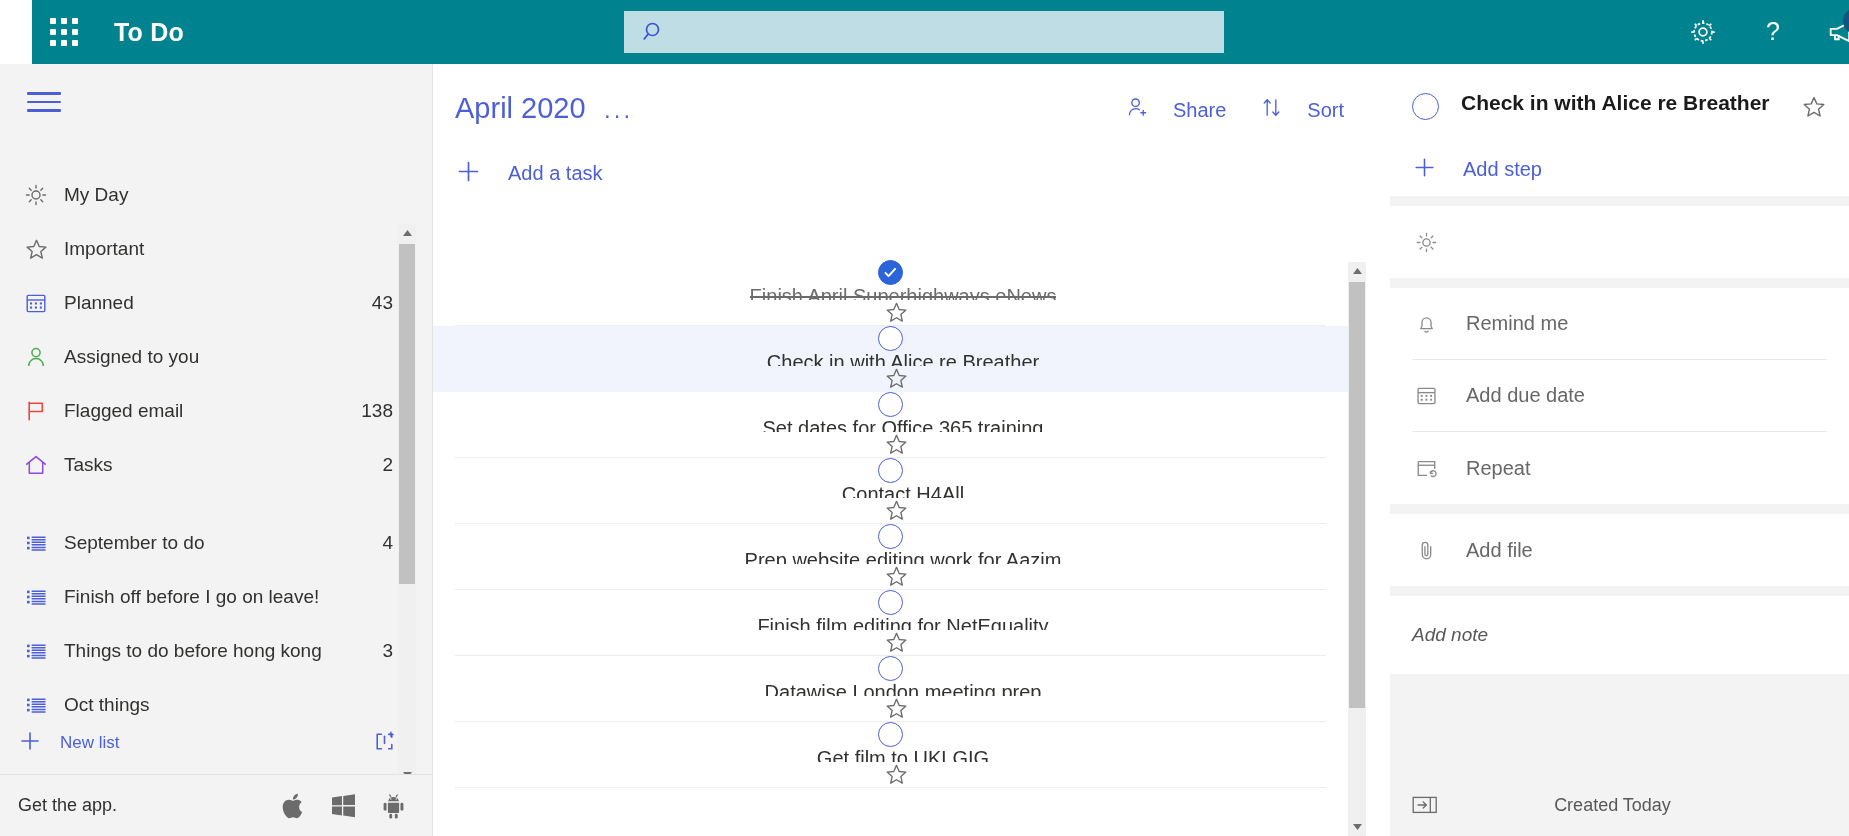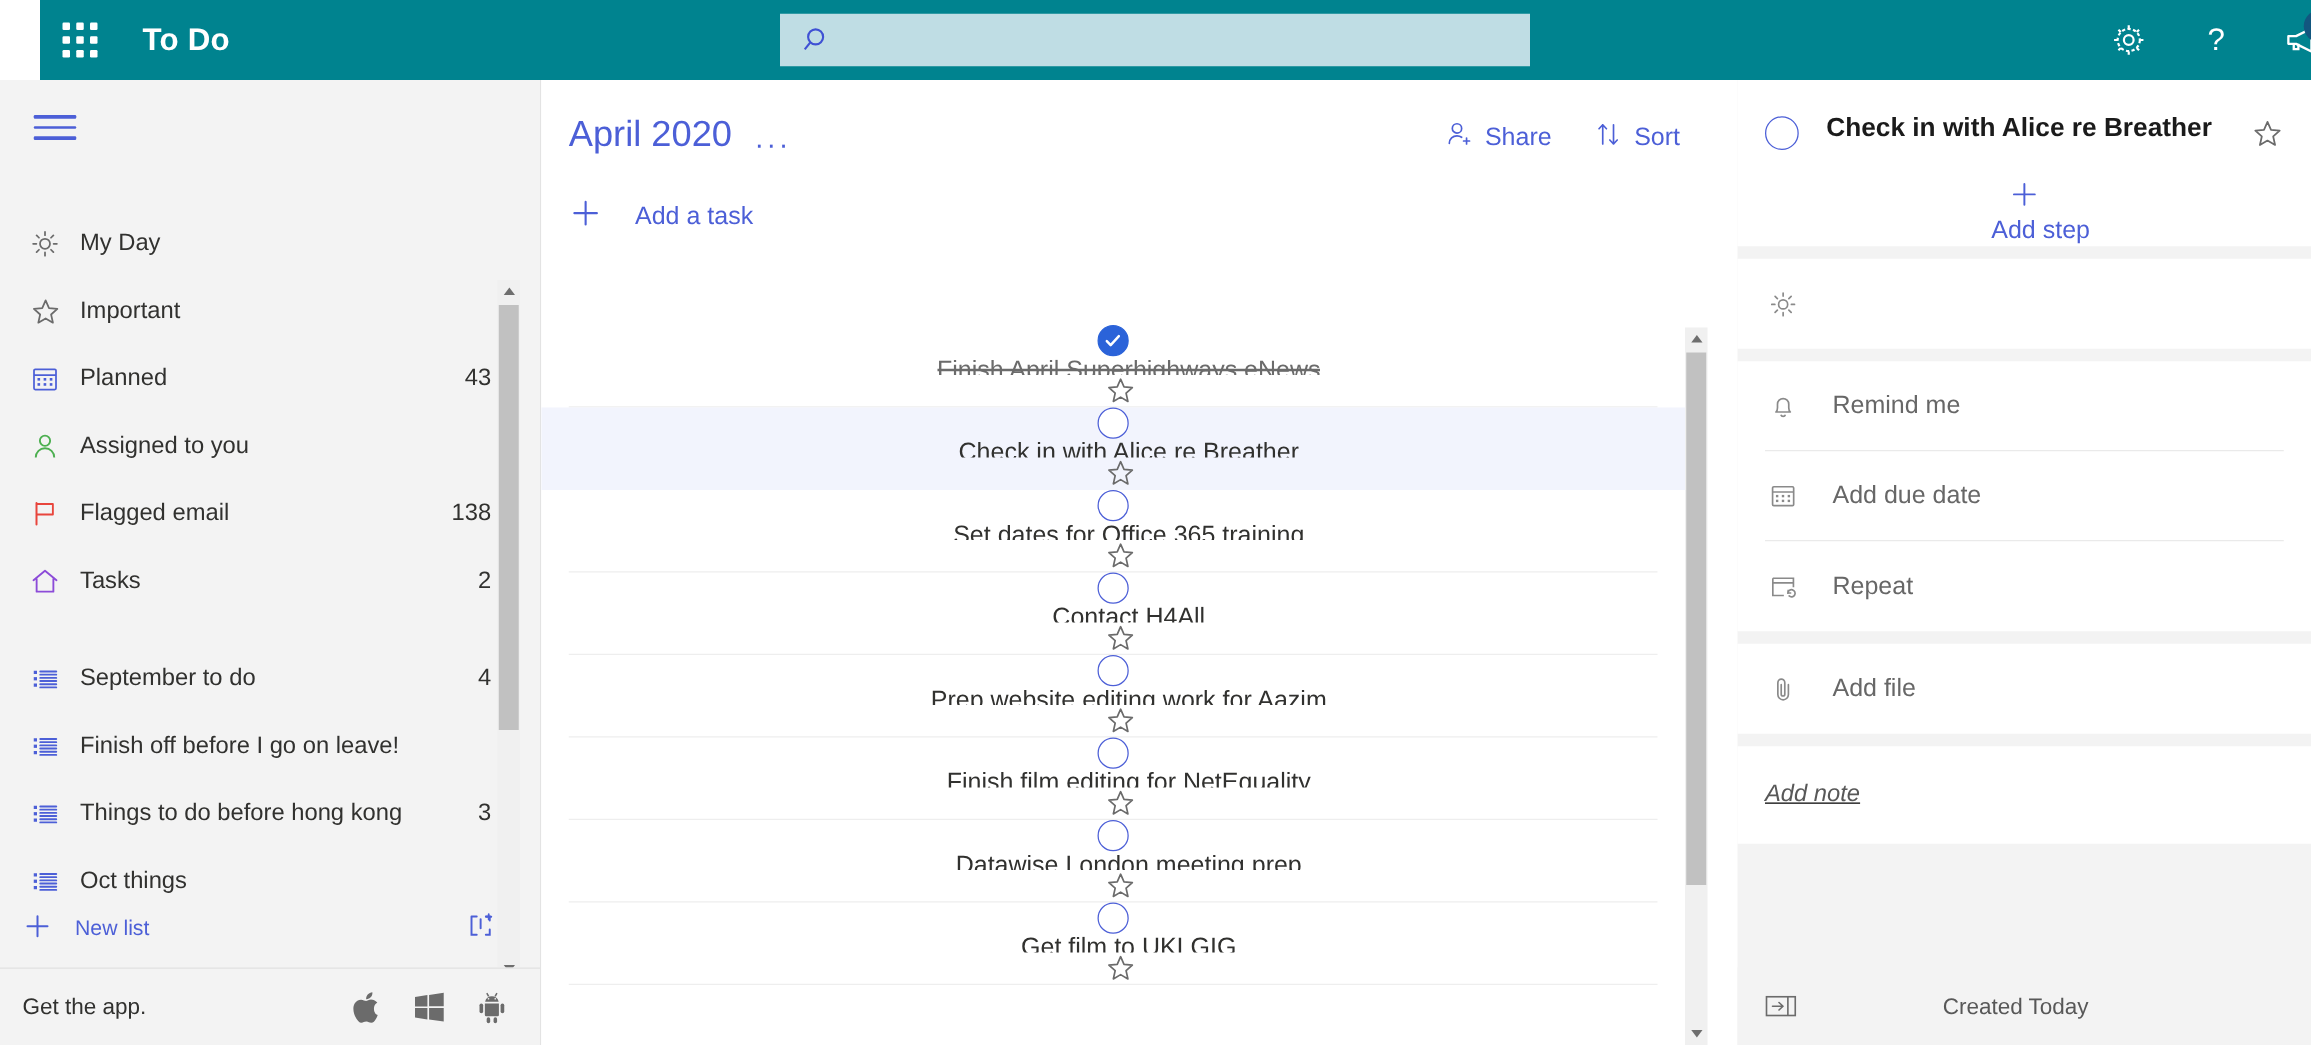--- a/index.html
+++ b/index.html
@@ -118,21 +118,21 @@
     font-size: 29px; color: #4c5fd7; font-weight: normal; cursor: pointer;
   }
   .list-dots {
     margin-left: 18px; margin-top: 12px; color: #4c5fd7; font-size: 23px;
     letter-spacing: 2px; cursor: pointer; line-height: 1;
   }
   .hdr-actions {
     position: absolute; right: 34px; top: 32px; display: flex; align-items: center; gap: 34px;
   }
   .hdr-btn {
-    display: flex; align-items: center; gap: 9px; color: #4c5fd7; font-size: 20px; cursor: pointer;
+    display: flex; align-items: center; gap: 24px; color: #4c5fd7; font-size: 20px; cursor: pointer;
   }
   .addtask-row {
     display: flex; align-items: center; height: 48px; padding-left: 22px; cursor: pointer;
   }
   .addtask-label { font-size: 20px; color: #4c5fd7; margin-left: 26px; }
 
   .tasks-scroll {
     position: absolute; top: 196px; left: 0; width: 915px; height: 576px; overflow: hidden;
   }
   .task-row {
@@ -174,31 +174,31 @@
   .detail-check {
     width: 27px; height: 27px; min-width: 27px; border-radius: 50%;
     border: 1.6px solid #4c5fd7; background: #ffffff; margin-top: 3px;
   }
   .detail-title {
     font-size: 21px; font-weight: bold; color: #1b1b1b; margin-left: 22px; flex: 1;
     line-height: 1.28; padding-right: 10px;
   }
   .detail-star { margin-left: 6px; margin-top: 4px; cursor: pointer; }
   .addstep-row {
-    display: flex; align-items: center; height: 54px; cursor: pointer; flex-direction: column;
+    display: flex; align-items: center; height: 54px; cursor: pointer;
   }
   .addstep-label { font-size: 20px; color: #4c5fd7; margin-left: 26px; }
 
   .det-row {
     display: flex; align-items: center; height: 72px; cursor: pointer;
   }
   .det-row-ico { width: 28px; min-width: 28px; display: flex; align-items: center; justify-content: center; }
   .det-row-label { font-size: 20px; color: #676767; margin-left: 26px; flex: 1; }
   .det-row.inner-div { border-bottom: 1px solid #eaeaea; }
-  .note-card { padding-top: 28px; padding-bottom: 28px; text-decoration: underline; }
+  .note-card { padding-top: 28px; padding-bottom: 28px; }
   .note-text { font-size: 19px; color: #585858; font-style: italic; cursor: text; }
 
   .detail-footer {
     position: absolute; bottom: 0; left: 0; width: 459px; height: 62px;
     display: flex; align-items: center; padding: 0 22px; background: #f3f3f3;
   }
   .footer-created {
     flex: 1; text-align: center; font-size: 18px; color: #585858; margin-right: 40px;
   }
   .collapse-btn { cursor: pointer; display: flex; align-items: center; }

